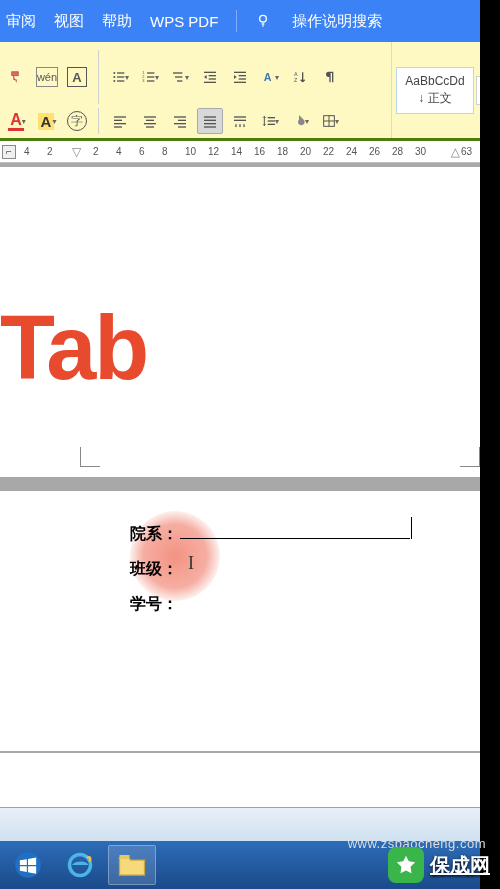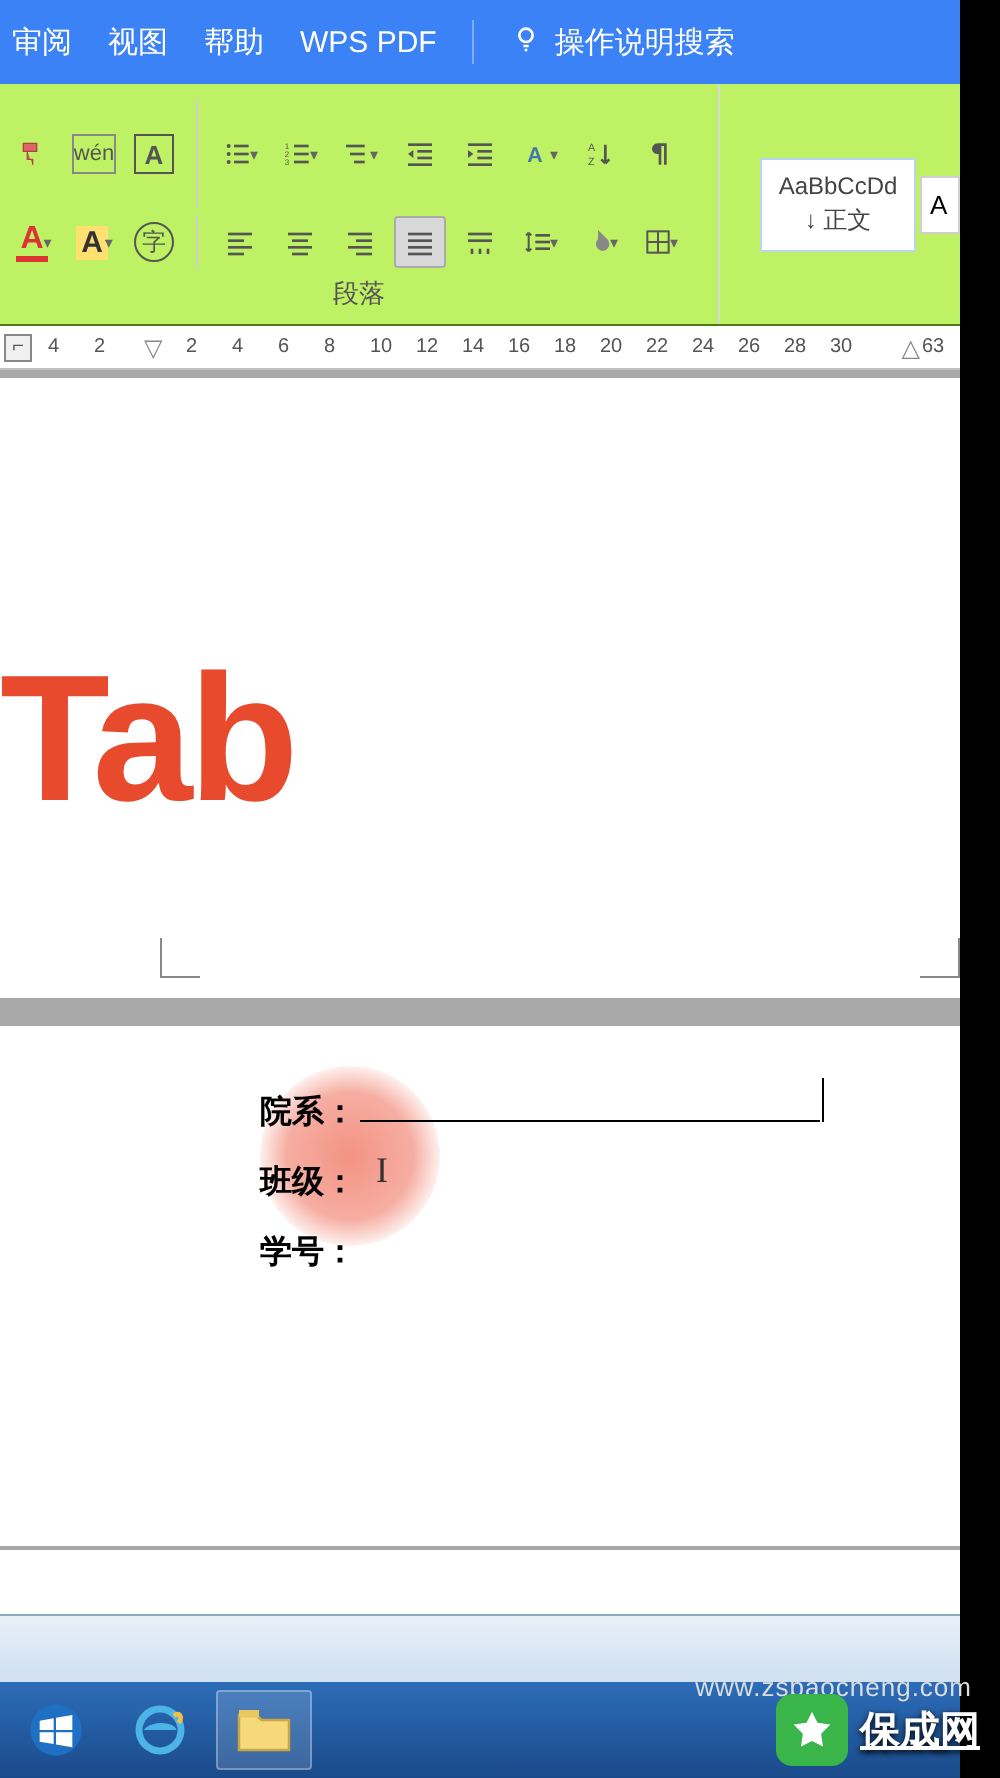--- a/index.html
+++ b/index.html
@@ -1,35 +1,35 @@
 <!DOCTYPE html>
 <html><head>
 <meta charset="utf-8">
 <style>
 * { box-sizing: border-box; margin: 0; padding: 0; }
 body { width: 500px; height: 889px; background: #fff; font-family: "Microsoft YaHei", Arial, sans-serif; overflow: hidden; position: relative; }
 .menubar { background: #3b82f6; height: 42px; display: flex; align-items: center; padding: 0 6px; gap: 18px; color: #fff; font-size: 15px; }
 .menu-item { cursor: pointer; }
-.search-group { display: flex; align-items: flex-end; gap: 6px; }
+.search-group { display: flex; align-items: flex-start; gap: 21px; }
 .bulb-icon svg { width: 16px; height: 16px; }
 .separator { width: 1px; height: 22px; background: rgba(255,255,255,0.35); }
-.ribbon { background: #bef264; border-bottom: 1px solid #4d7c0f; display: flex; }
+.ribbon { background: #fef9c3; border-bottom: 3px solid #4d7c0f; display: flex; }
 .ribbon-left { flex: 1; padding: 6px 4px 2px 4px; }
 .ribbon-row { display: flex; align-items: center; gap: 4px; padding: 2px 0; }
 .rb-btn { width: 26px; height: 26px; display: flex; align-items: center; justify-content: center; color: #555; border: 1px solid transparent; border-radius: 2px; }
 .rb-btn svg { width: 16px; height: 16px; }
 .pinyin-btn { border: 1px solid #888; width: 22px; height: 20px; font-size: 11px; display: flex; align-items: center; justify-content: center; }
 .boxed-A { border: 1.5px solid #555; width: 20px; height: 20px; display: flex; align-items: center; justify-content: center; font-size: 13px; font-weight: bold; }
 .red-A { color: #d33; font-size: 16px; font-weight: bold; border-bottom: 3px solid #d33; line-height: 1; padding: 0 2px; }
 .highlight-A { background: #ffe070; color: #333; padding: 0 3px; font-size: 15px; font-weight: bold; }
 .circ-char { border: 1.5px solid #555; border-radius: 50%; width: 20px; height: 20px; display: flex; align-items: center; justify-content: center; font-size: 12px; }
 .dd { font-size: 8px; color: #666; margin-left: -2px; }
 .vline { width: 1px; height: 54px; background: #d0d0d0; margin: 0 4px; }
 .group-label { text-align: center; font-size: 13px; color: #555; padding: 2px 0 4px 0; }
-.styles-panel { display: flex; align-items: center; padding: 6px 20px; border-left: 1px solid #d8d8d8; }
+.styles-panel { display: flex; align-items: center; padding: 6px 4px; border-left: 1px solid #d8d8d8; }
 .style-box { border: 1px solid #b8d6f0; background: #fff; padding: 6px 8px; text-align: center; width: 78px; }
 .style-preview { font-size: 12px; color: #444; }
 .style-label { font-size: 12px; color: #444; margin-top: 2px; }
 .style-box2 { border: 1px solid #d0d0d0; background: #fff; padding: 6px 4px; width: 20px; margin-left: 2px; font-size: 13px; }
 .ruler { background: #fff; border-bottom: 1px solid #c0c0c0; height: 22px; display: flex; align-items: center; font-size: 10px; color: #555; padding-left: 4px; position: relative; }
 .ruler-tab { position: absolute; left: 2px; width: 14px; height: 14px; border: 1px solid #888; background: #f0f0f0; font-size: 10px; display: flex; align-items: center; justify-content: center; }
 .ruler-scale { margin-left: 20px; display: flex; gap: 15px; }
 .ruler-scale span { width: 8px; }
 .ruler-marker { position: absolute; color: #888; font-size: 12px; }
 .doc-area { background: #a8a8a8; padding: 0; height: 590px; overflow: hidden; }
@@ -228,21 +228,20 @@
         </div>
       <div class="rb-btn">
           <svg viewBox="0 0 24 24" fill="none" stroke="#555" stroke-width="1.5">
             <rect x="4" y="4" width="16" height="16"></rect>
             <line x1="4" y1="12" x2="20" y2="12"></line>
             <line x1="12" y1="4" x2="12" y2="20"></line>
           </svg>
           <span class="dd">▾</span>
         </div>
     </div>
-    <div class="group-label">段落</div>
   </div>
   <div class="styles-panel">
     <div class="style-box">
       <div class="style-preview">AaBbCcDd</div>
       <div class="style-label">↓ 正文</div>
     </div>
     <div class="style-box2">A</div>
   </div>
 </div>
 

